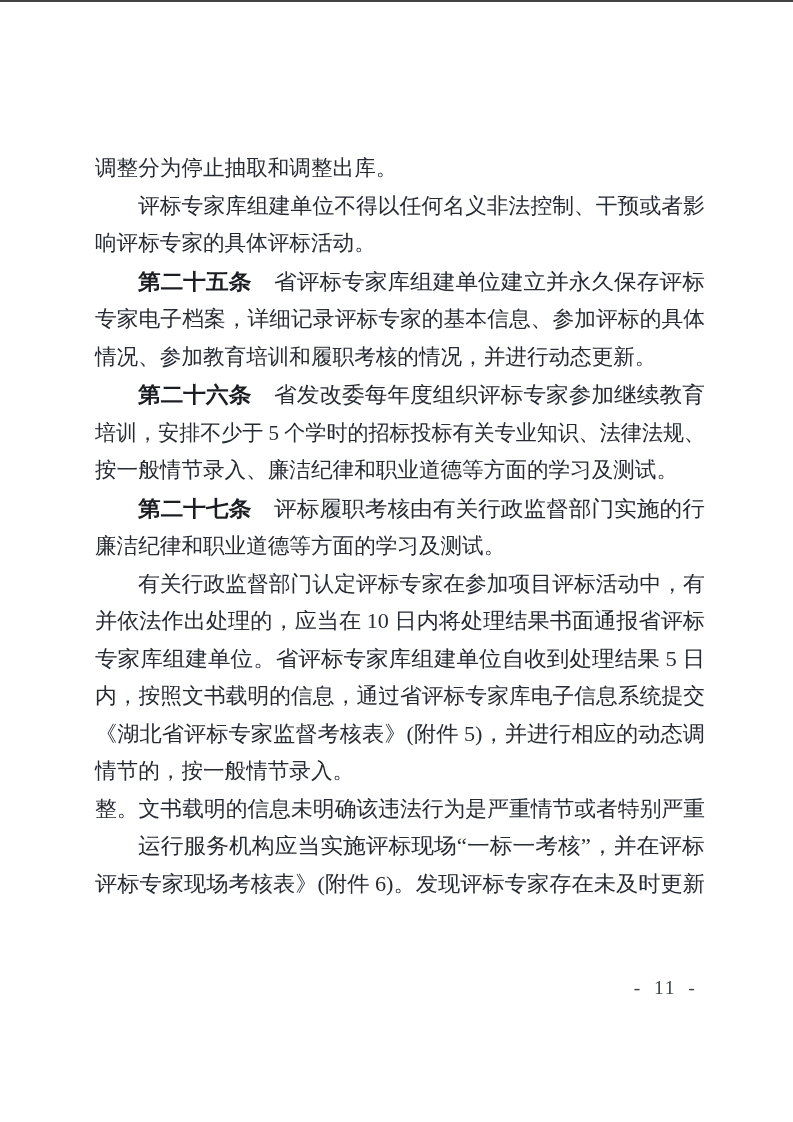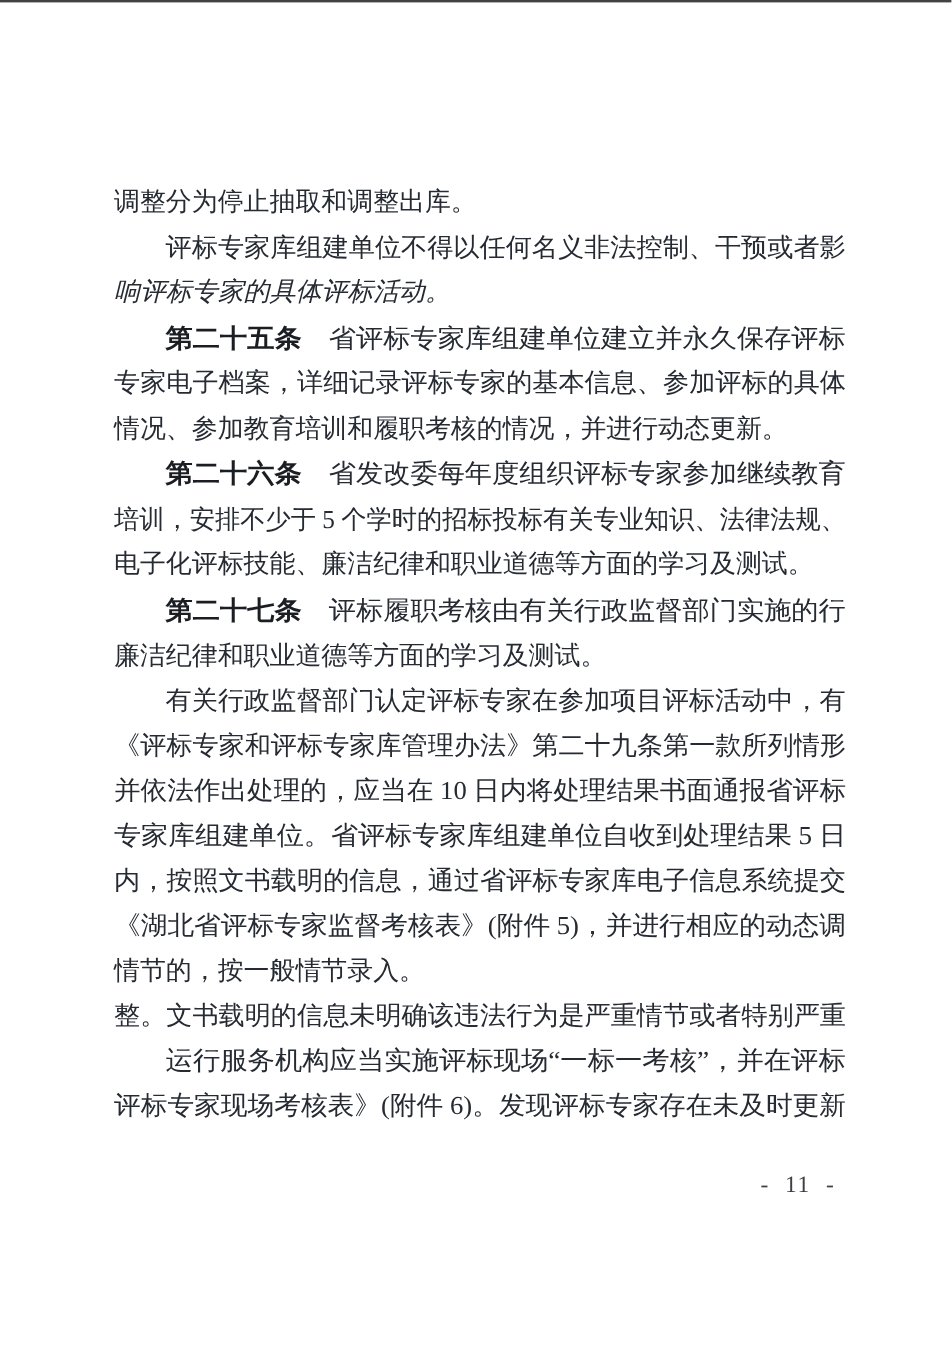--- a/index.html
+++ b/index.html
@@ -57,31 +57,30 @@
   }
 </style>
 </head>
 <body>
 
 <div class="page">
   <div class="scan-edge"></div>
   <div class="text-block">
       <p class="line" style="color: rgb(38, 43, 51);"><span class="line-inner"><span class="seg">调整分为停止抽取和调整出库。</span></span></p>
       <p class="line indent" style="color: rgb(38, 43, 51);"><span class="line-inner" style="transform: scaleX(1.00955);"><span class="seg">评标专家库组建单位不得以任何名义非法控制、干预或者影</span></span></p>
-      <p class="line" style="color: rgb(38, 43, 51); font-style: italic;"><span class="line-inner"><span class="seg">响评标专家的具体评标活动。</span></span></p>
+      <p class="line" style="color: rgb(38, 43, 51);"><span class="line-inner"><span class="seg">响评标专家的具体评标活动。</span></span></p>
       <p class="line indent" style="color: rgb(38, 43, 51);"><span class="line-inner" style="transform: scaleX(1.04993);"><span class="seg bold" style="color: rgb(26, 29, 34);">第二十五条</span><span class="seg">　省评标专家库组建单位建立并永久保存评标</span></span></p>
       <p class="line" style="color: rgb(38, 43, 51); text-decoration: underline;"><span class="line-inner" style="transform: scaleX(1.00889);"><span class="seg">专家电子档案，详细记录评标专家的基本信息、参加评标的具体</span></span></p>
       <p class="line" style="color: rgb(38, 43, 51);"><span class="line-inner"><span class="seg">情况、参加教育培训和履职考核的情况，并进行动态更新。</span></span></p>
       <p class="line indent" style="color: rgb(38, 43, 51);"><span class="line-inner" style="transform: scaleX(1.04993);"><span class="seg bold" style="color: rgb(26, 29, 34);">第二十六条</span><span class="seg">　省发改委每年度组织评标专家参加继续教育</span></span></p>
       <p class="line" style="color: rgb(38, 43, 51);"><span class="line-inner" style="transform: scaleX(0.974101);"><span class="seg">培训，安排不少于 5 个学时的招标投标有关专业知识、法律法规、</span></span></p>
-      <p class="line" style="color: rgb(38, 43, 51);"><span class="line-inner"><span class="seg">电子化评标技能、廉洁纪律和职业道德等方面的学习及测试。</span></span></p>
+      <p class="line" style="color: rgb(38, 43, 51);"><span class="line-inner"><span class="seg">按一般情节录入、廉洁纪律和职业道德等方面的学习及测试。</span></span></p>
       <p class="line indent" style="color: rgb(38, 43, 51);"><span class="line-inner" style="transform: scaleX(1.04993);"><span class="seg bold" style="color: rgb(26, 29, 34);">第二十七条</span><span class="seg">　评标履职考核由有关行政监督部门实施的行</span></span></p>
       <p class="line" style="color: rgb(38, 43, 51);"><span class="line-inner"><span class="seg">廉洁纪律和职业道德等方面的学习及测试。</span></span></p>
       <p class="line indent" style="color: rgb(38, 43, 51);"><span class="line-inner" style="transform: scaleX(1.00955);"><span class="seg">有关行政监督部门认定评标专家在参加项目评标活动中，有</span></span></p>
-      <p class="line" style="color: rgb(38, 43, 51);"><span class="line-inner" style="transform: scaleX(1.00889);"><span class="seg">《评标专家和评标专家库管理办法》第二十九条第一款所列情形</span></span></p>
       <p class="line" style="color: rgb(38, 43, 51);"><span class="line-inner" style="transform: scaleX(1.02723);"><span class="seg">并依法作出处理的，应当在 10 日内将处理结果书面通报省评标</span></span></p>
       <p class="line" style="color: rgb(38, 43, 51);"><span class="line-inner" style="transform: scaleX(1.04626);"><span class="seg">专家库组建单位。省评标专家库组建单位自收到处理结果 5 日</span></span></p>
       <p class="line" style="color: rgb(38, 43, 51);"><span class="line-inner" style="transform: scaleX(1.00889);"><span class="seg">内，按照文书载明的信息，通过省评标专家库电子信息系统提交</span></span></p>
       <p class="line" style="color: rgb(38, 43, 51);"><span class="line-inner" style="transform: scaleX(1.03038);"><span class="seg">《湖北省评标专家监督考核表》(附件 5)，并进行相应的动态调</span></span></p>
       <p class="line" style="color: rgb(38, 43, 51);"><span class="line-inner"><span class="seg">情节的，按一般情节录入。</span></span></p>
       <p class="line" style="color: rgb(38, 43, 51);"><span class="line-inner" style="transform: scaleX(1.00889);"><span class="seg">整。文书载明的信息未明确该违法行为是严重情节或者特别严重</span></span></p>
       <p class="line indent" style="color: rgb(38, 43, 51);"><span class="line-inner" style="transform: scaleX(1.05466);"><span class="seg">运行服务机构应当实施评标现场“一标一考核”，并在评标</span></span></p>
       <p class="line" style="color: rgb(38, 43, 51);"><span class="line-inner" style="transform: scaleX(1.03038);"><span class="seg">评标专家现场考核表》(附件 6)。发现评标专家存在未及时更新</span></span></p>
     </div>
   <div class="page-number">- 11 -</div>

